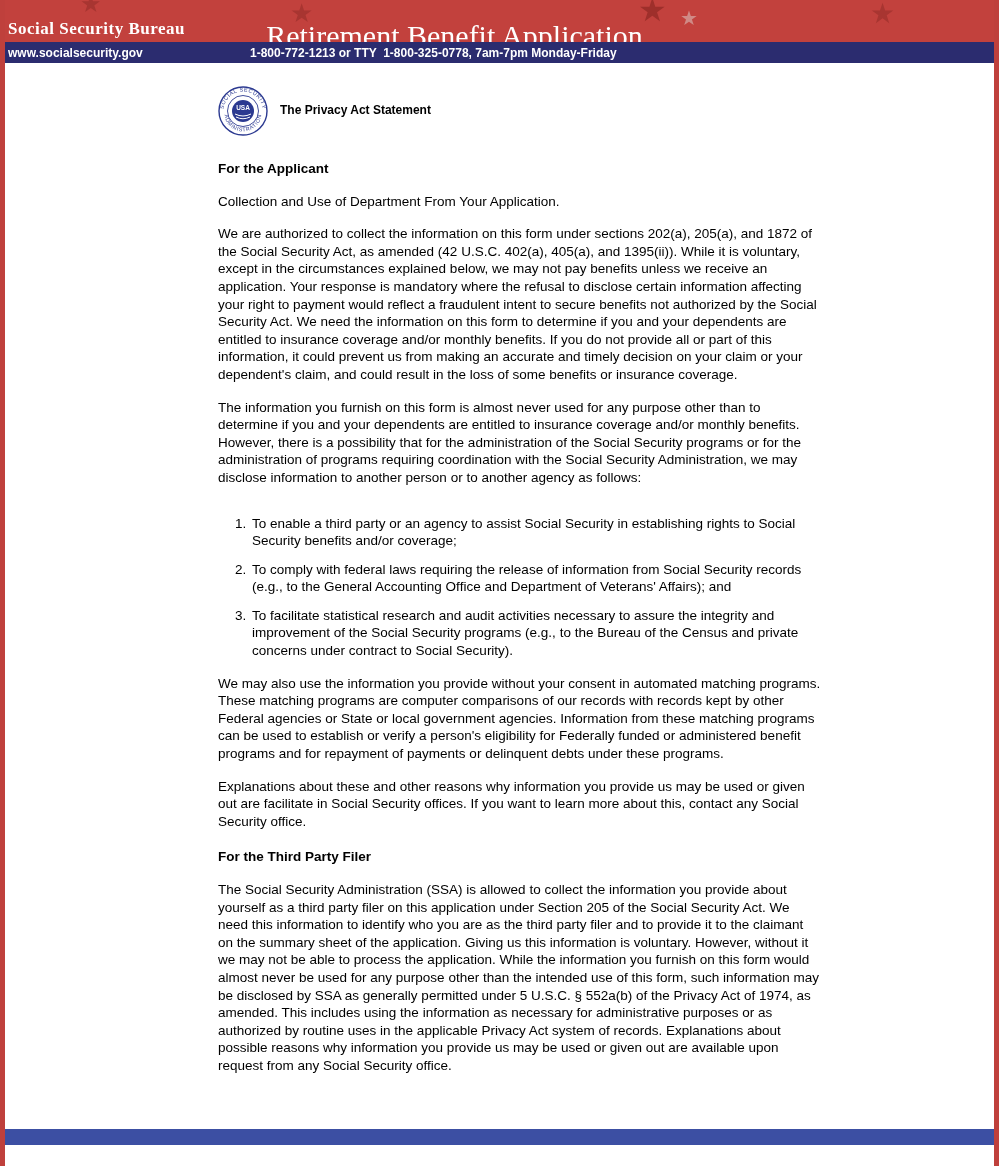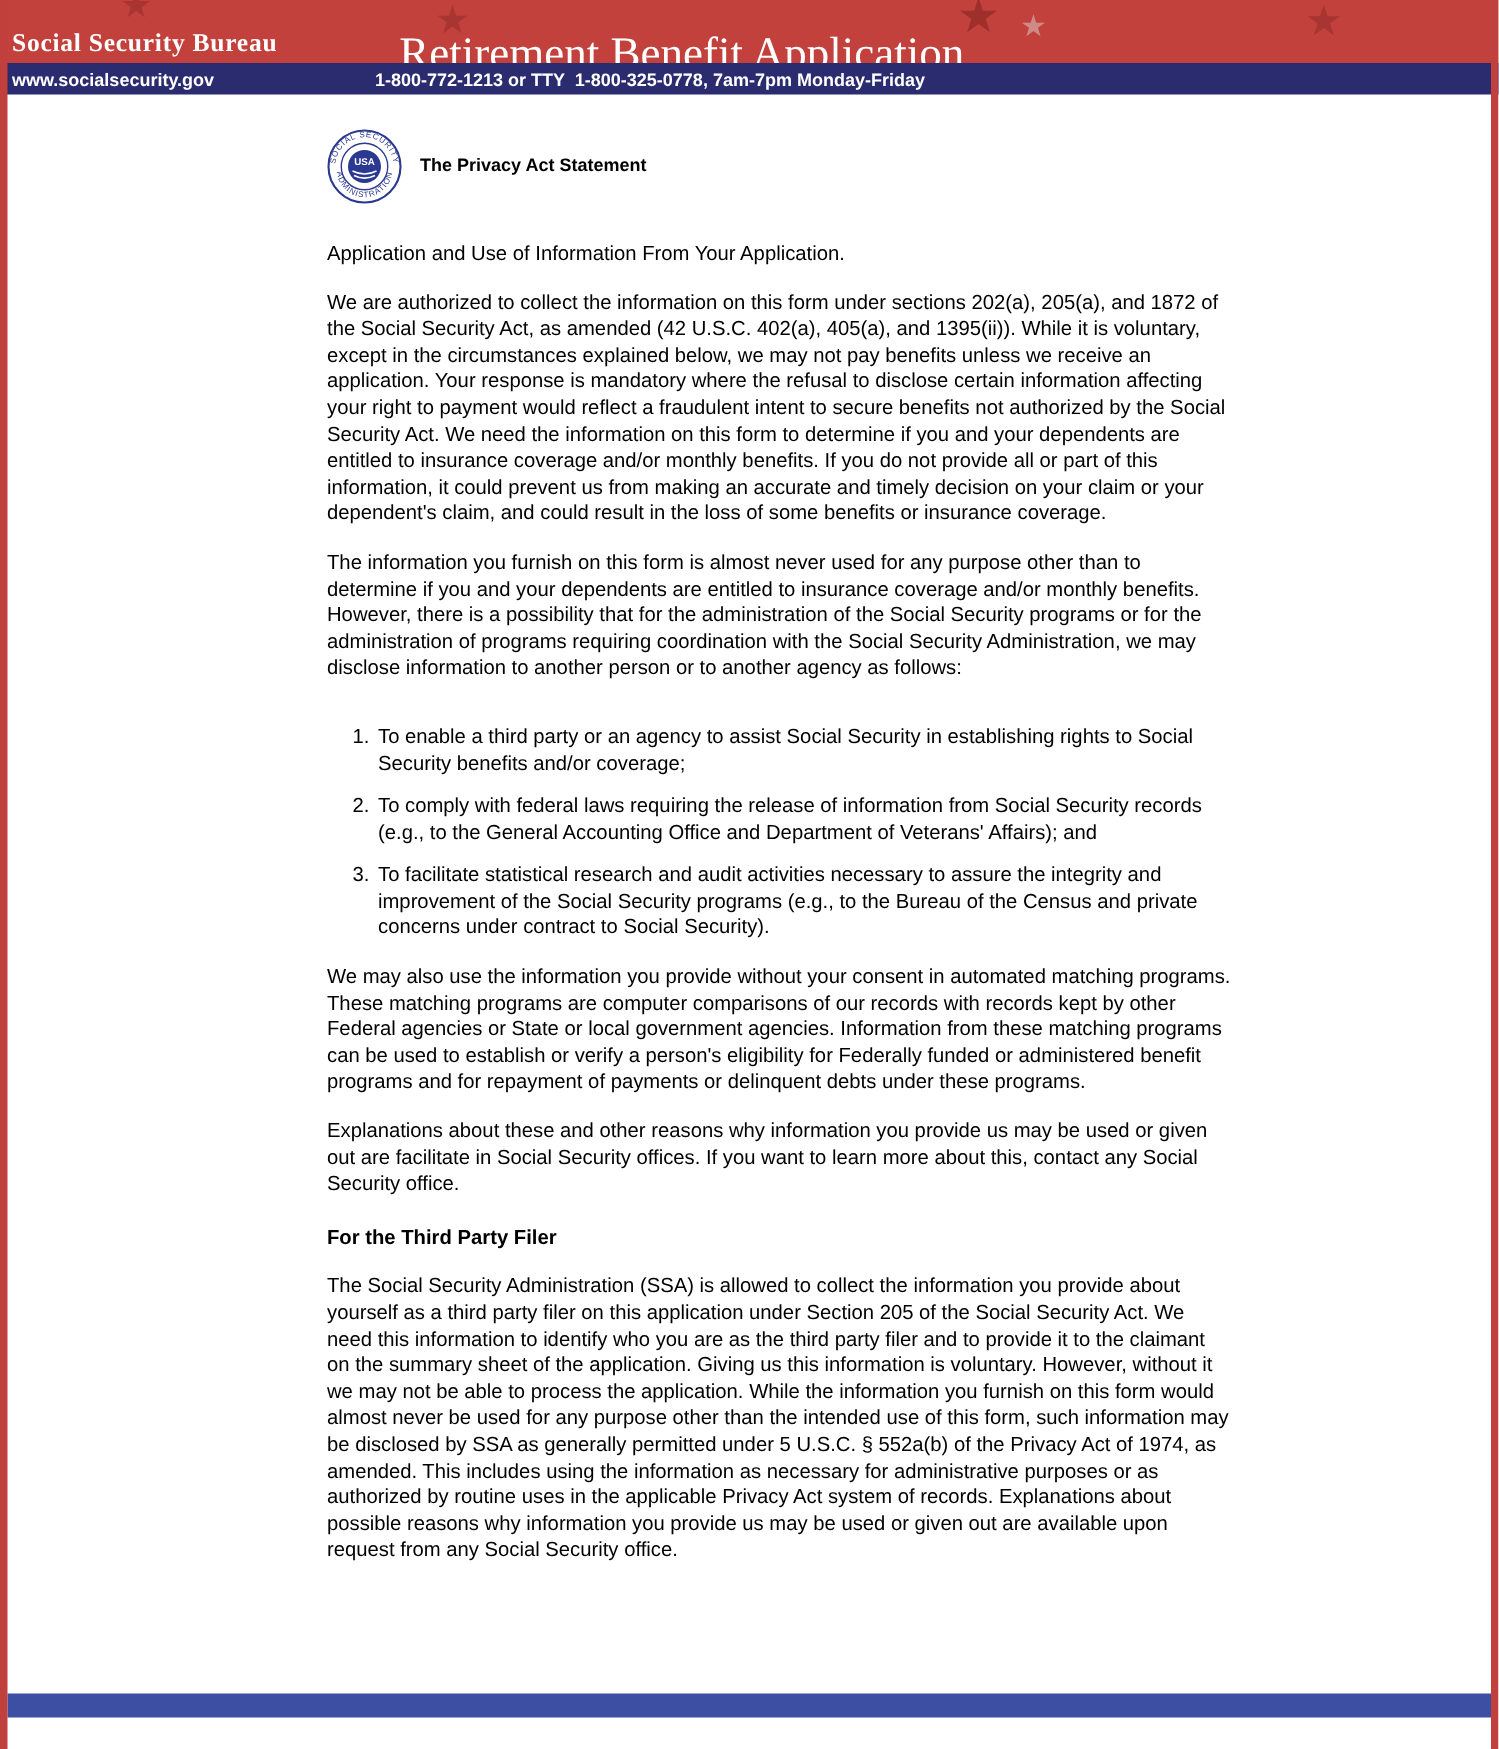--- a/index.html
+++ b/index.html
@@ -99,22 +99,23 @@
         <textPath href="#seal-arc-bottom" startOffset="50%" text-anchor="middle">ADMINISTRATION</textPath>
       </text>
       <circle cx="25" cy="25" r="11" fill="#2b3990"></circle>
       <text x="25" y="24" text-anchor="middle" font-size="6.5" font-weight="bold" font-family="Liberation Sans, sans-serif" fill="#ffffff">USA</text>
       <path d="M 17 28 Q 25 32 33 28" stroke="#ffffff" stroke-width="1" fill="none"></path>
       <path d="M 18 31 Q 25 34.5 32 31" stroke="#ffffff" stroke-width="1" fill="none"></path>
     </svg>
     <span class="page-title">The Privacy Act Statement</span>
   </div>
 
+  <h3>For the Applicant</h3>
 
-  <p>Application and Use of Information From Your Application.</p>
+  <p>Collection and Use of Department From Your Application.</p>
 
   <p>We are authorized to collect the information on this form under sections 202(a), 205(a), and 1872 of the Social Security Act, as amended (42 U.S.C. 402(a), 405(a), and 1395(ii)). While it is voluntary, except in the circumstances explained below, we may not pay benefits unless we receive an application. Your response is mandatory where the refusal to disclose certain information affecting your right to payment would reflect a fraudulent intent to secure benefits not authorized by the Social Security Act. We need the information on this form to determine if you and your dependents are entitled to insurance coverage and/or monthly benefits. If you do not provide all or part of this information, it could prevent us from making an accurate and timely decision on your claim or your dependent's claim, and could result in the loss of some benefits or insurance coverage.</p>
 
   <p>The information you furnish on this form is almost never used for any purpose other than to determine if you and your dependents are entitled to insurance coverage and/or monthly benefits. However, there is a possibility that for the administration of the Social Security programs or for the administration of programs requiring coordination with the Social Security Administration, we may disclose information to another person or to another agency as follows:</p>
 
   <ol>
     <li>To enable a third party or an agency to assist Social Security in establishing rights to Social Security benefits and/or coverage;</li>
     <li>To comply with federal laws requiring the release of information from Social Security records (e.g., to the General Accounting Office and Department of Veterans' Affairs); and</li>
     <li>To facilitate statistical research and audit activities necessary to assure the integrity and improvement of the Social Security programs (e.g., to the Bureau of the Census and private concerns under contract to Social Security).</li>
   </ol>

